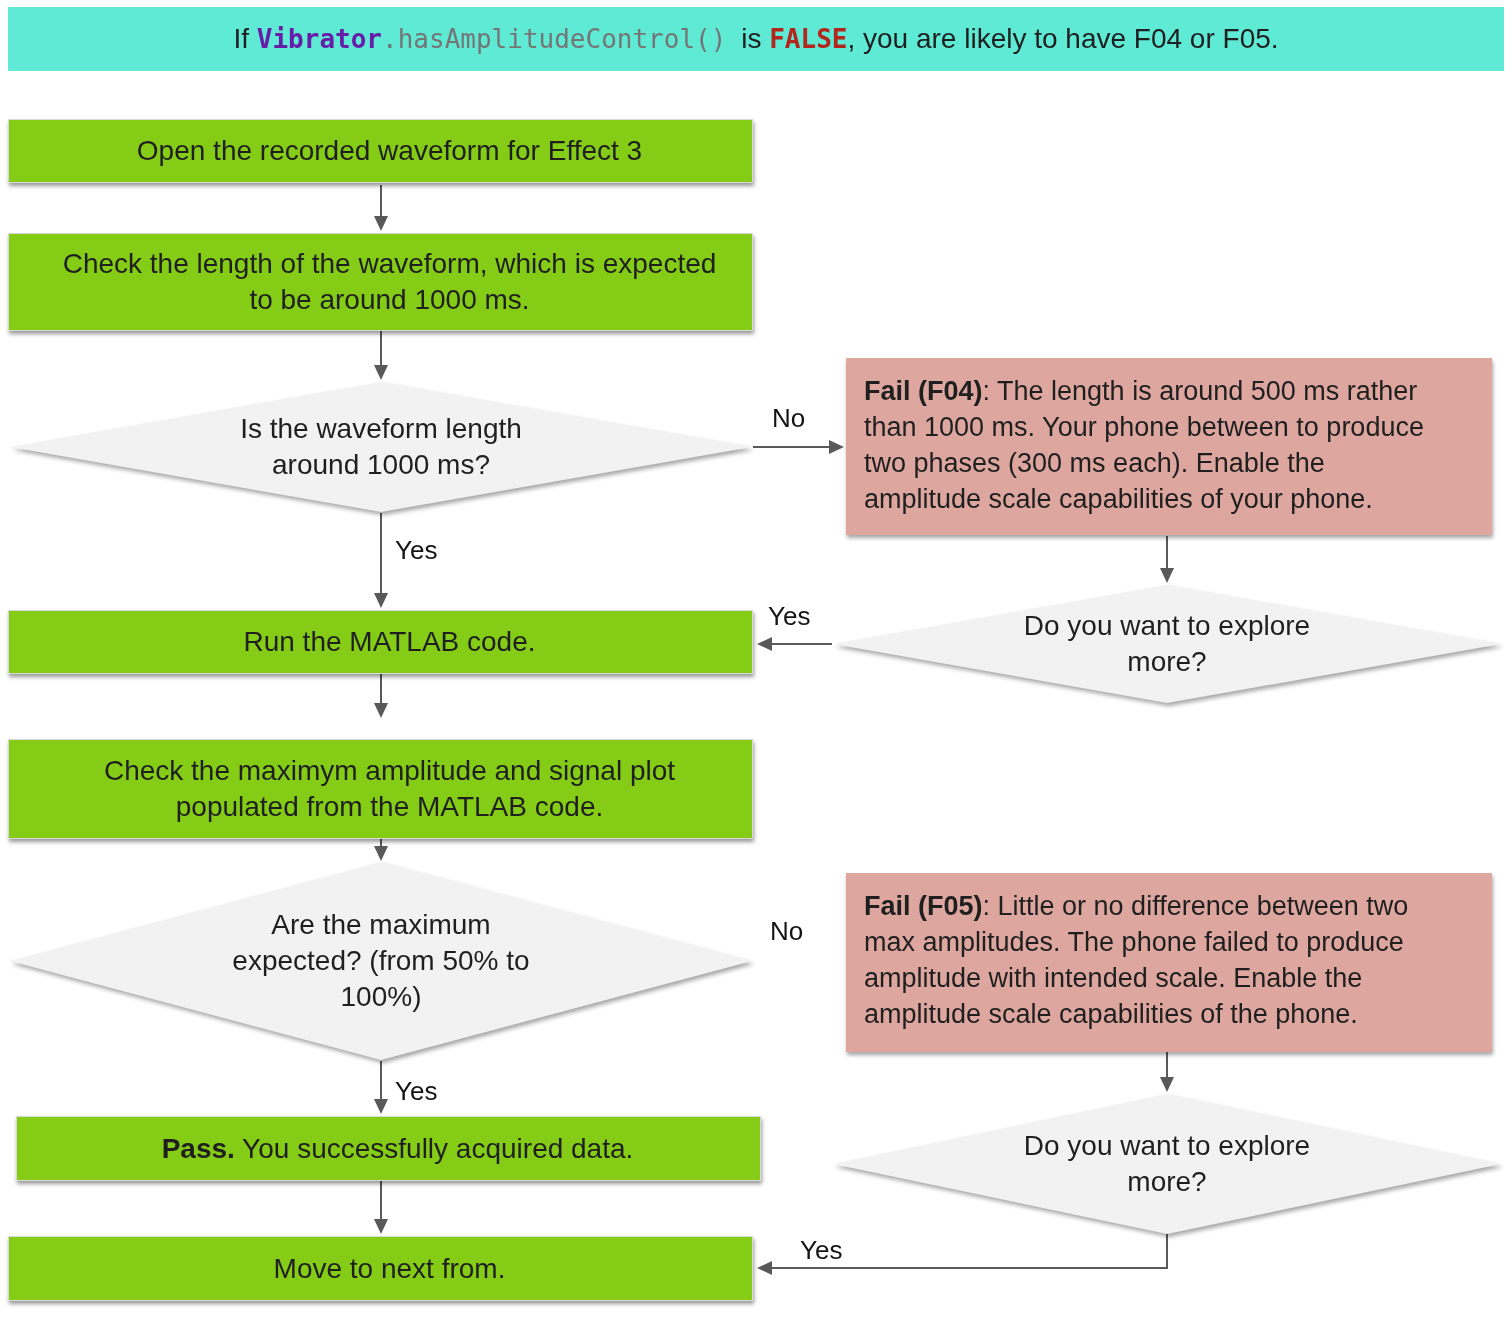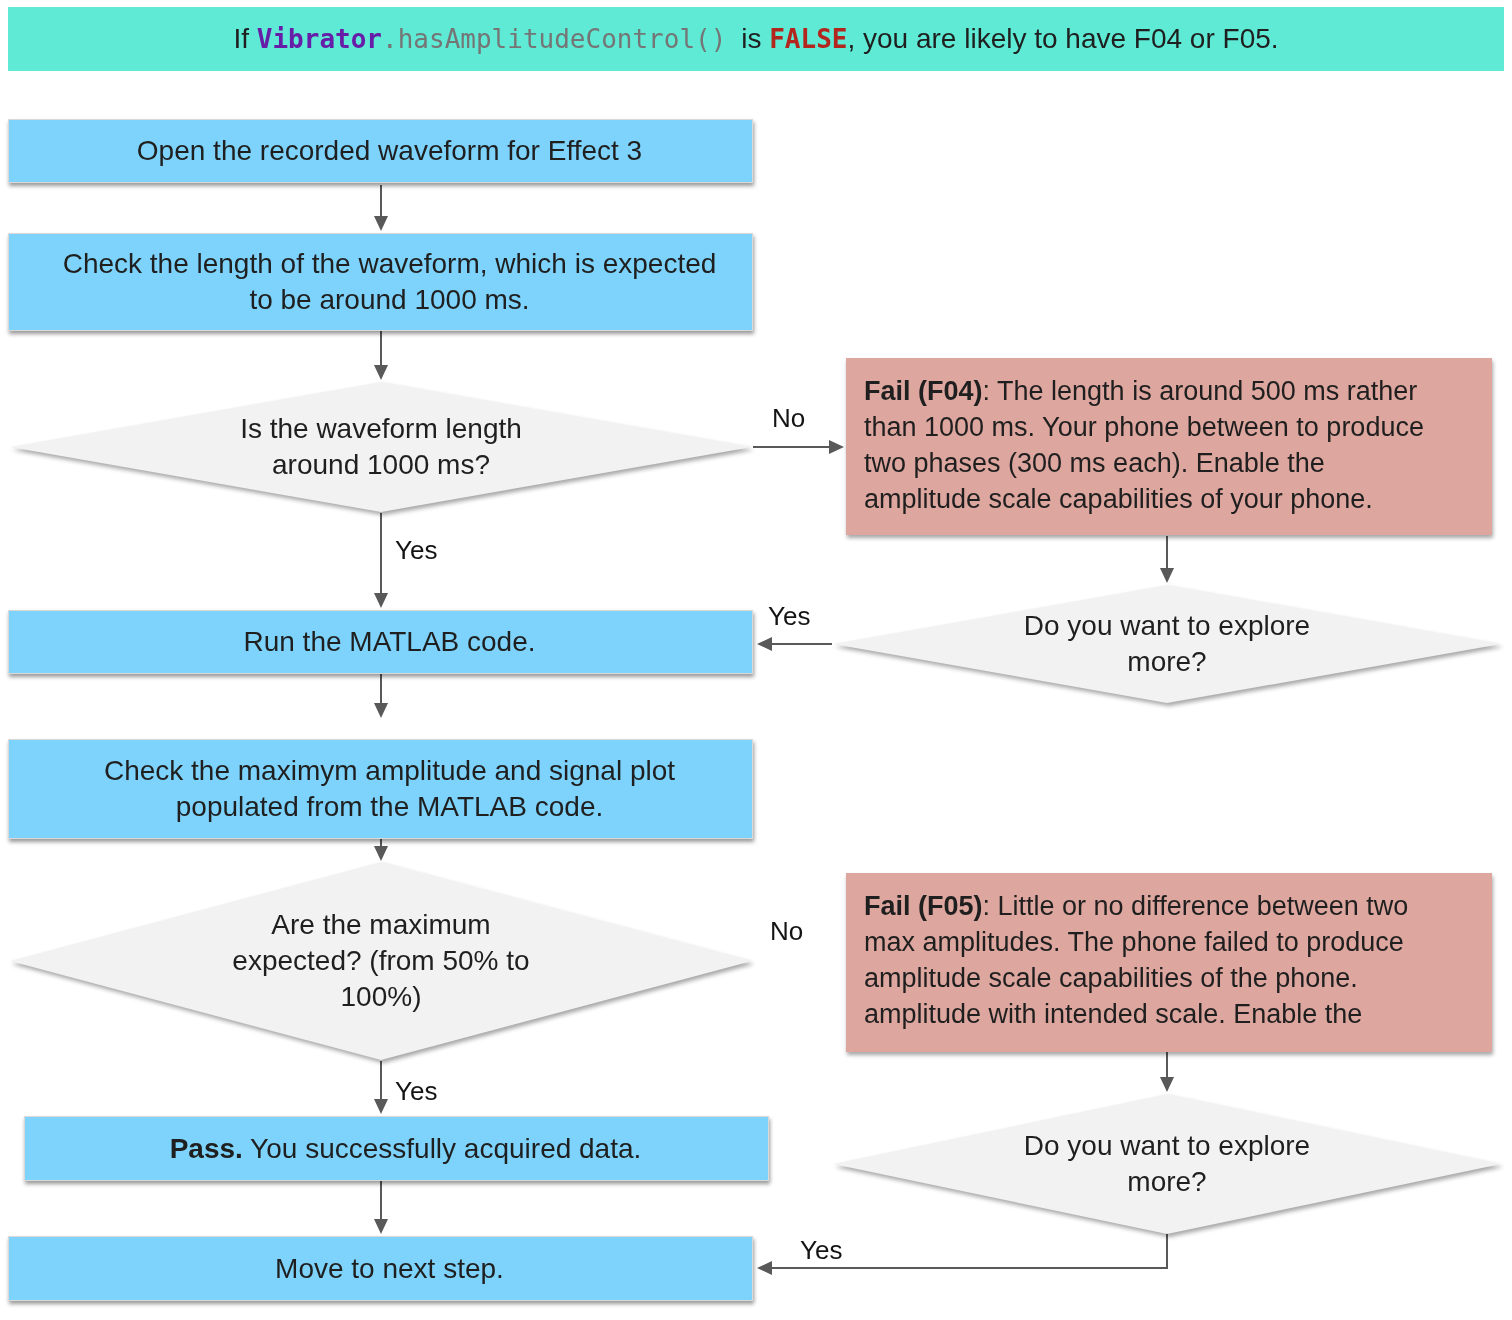--- a/index.html
+++ b/index.html
@@ -16,21 +16,21 @@
     font-size:28px; white-space:pre;
   }
   .mono { font-family:"DejaVu Sans Mono", monospace; font-size:26px; }
   .code-obj  { color:#681da8; font-weight:bold; }
   .code-meth { color:#757575; }
   .kw-false  { color:#b3261e; font-weight:bold; }
   .gap-before { margin-left:7px; }
 
   
   .pbox {
-    position:absolute; background:#7dd3fc; border:1px solid #d9d9d9;
+    position:absolute; background:#84cc16; border:1px solid #d9d9d9;
     box-shadow:1px 3px 4px rgba(0,0,0,0.40);
     display:flex; flex-direction:column; align-items:center; justify-content:center;
     text-align:center; font-size:28px; line-height:36px;padding-left:18px;
   }
   .pbox .line { display:block; }
 
   
   .fail {
     position:absolute; background:#dda69e;
     box-shadow:1px 3px 4px rgba(0,0,0,0.35);
@@ -112,47 +112,47 @@
   </div>
 
   <div class="dwrap" style="left:10px; top:862px; width:742px; height:198px;">
     <div class="diamond">
       <span class="line">Are the maximum</span>
       <span class="line">expected? (from 50% to</span>
       <span class="line">100%)</span>
     </div>
   </div>
 
-  <div class="pbox" style="left:24px; top:1116px; width:745px; height:65px;">
+  <div class="pbox" style="left:16px; top:1116px; width:745px; height:65px;">
     <span class="line"><span class="bold">Pass.</span><span> You successfully acquired data.</span></span>
   </div>
 
   <div class="pbox" style="left:8px; top:1236px; width:745px; height:65px;">
-    <span class="line">Move to next step.</span>
+    <span class="line">Move to next from.</span>
   </div>
 
   <div class="fail" style="left:846px; top:358px; width:646px; height:177px;">
     <span class="fline"><span class="bold">Fail (F04)</span><span>: The length is around 500 ms rather</span></span>
     <span class="fline">than 1000 ms. Your phone between to produce</span>
     <span class="fline">two phases (300 ms each). Enable the</span>
     <span class="fline">amplitude scale capabilities of your phone.</span>
   </div>
 
   <div class="dwrap" style="left:833px; top:585px; width:668px; height:118px;">
     <div class="diamond">
       <span class="line">Do you want to explore</span>
       <span class="line">more?</span>
     </div>
   </div>
 
   <div class="fail" style="left:846px; top:873px; width:646px; height:179px;">
     <span class="fline"><span class="bold">Fail (F05)</span><span>: Little or no difference between two</span></span>
     <span class="fline">max amplitudes. The phone failed to produce</span>
+    <span class="fline">amplitude with intended scale. Enable the</span>
     <span class="fline">amplitude scale capabilities of the phone.</span>
-    <span class="fline">amplitude with intended scale. Enable the</span>
   </div>
 
   <div class="dwrap" style="left:833px; top:1094px; width:668px; height:140px;">
     <div class="diamond">
       <span class="line">Do you want to explore</span>
       <span class="line">more?</span>
     </div>
   </div>
 
   <div class="elabel" style="left:395px; top:535px;">Yes</div>

